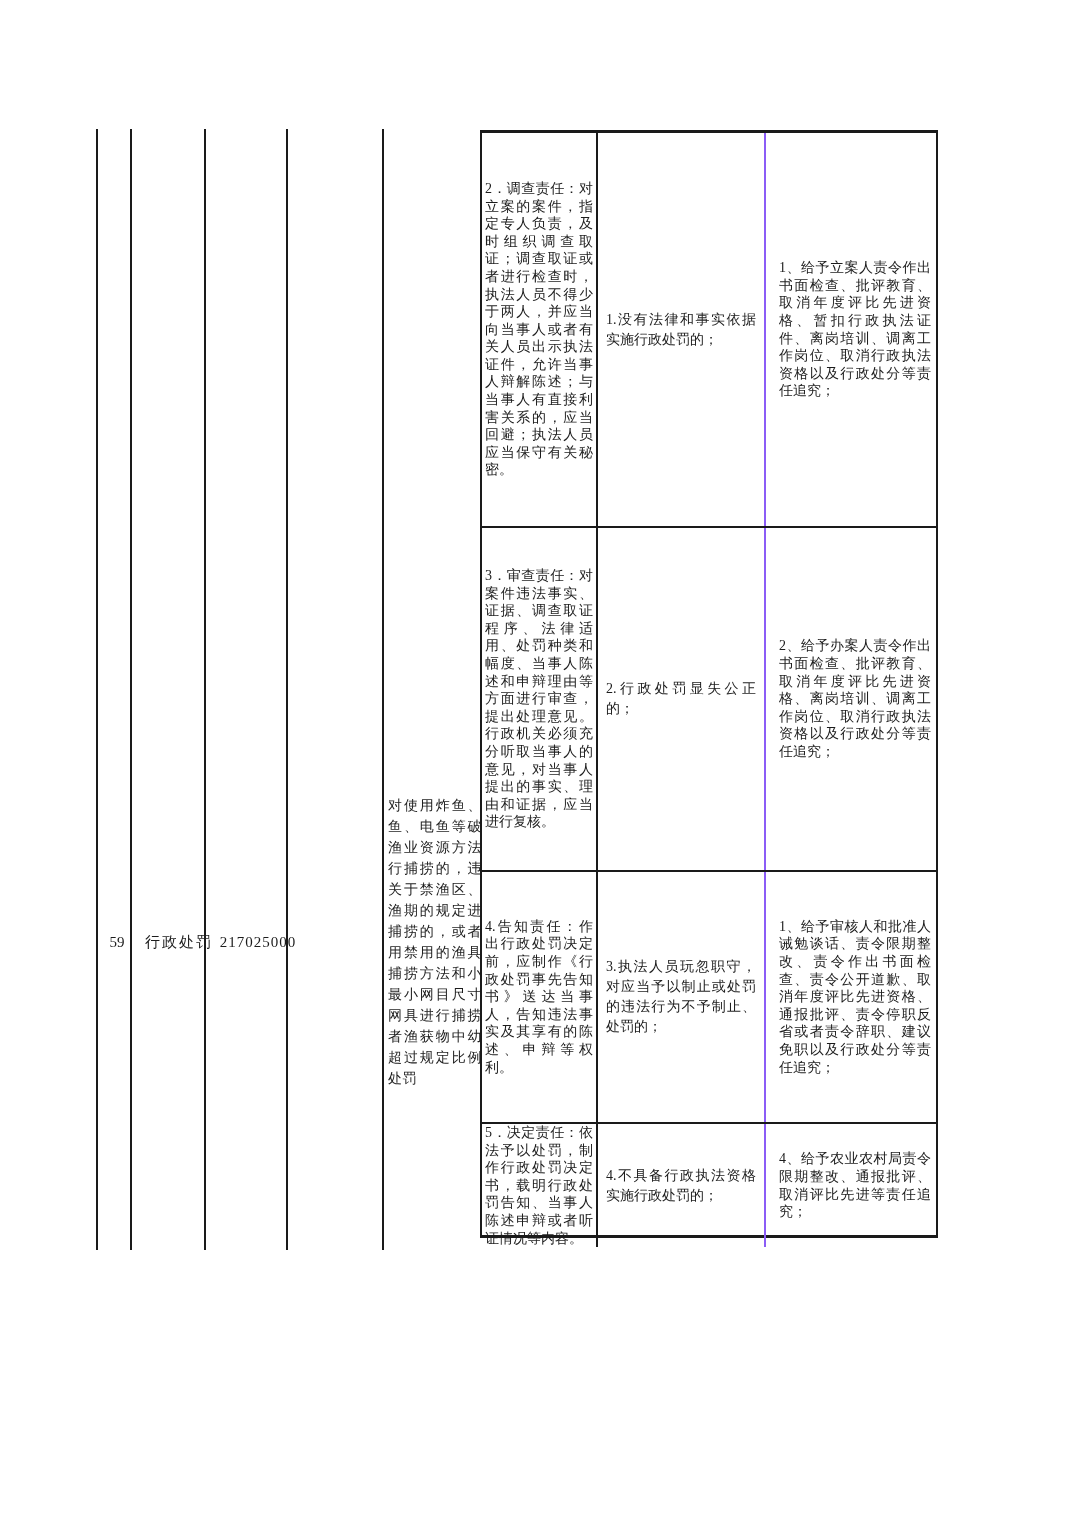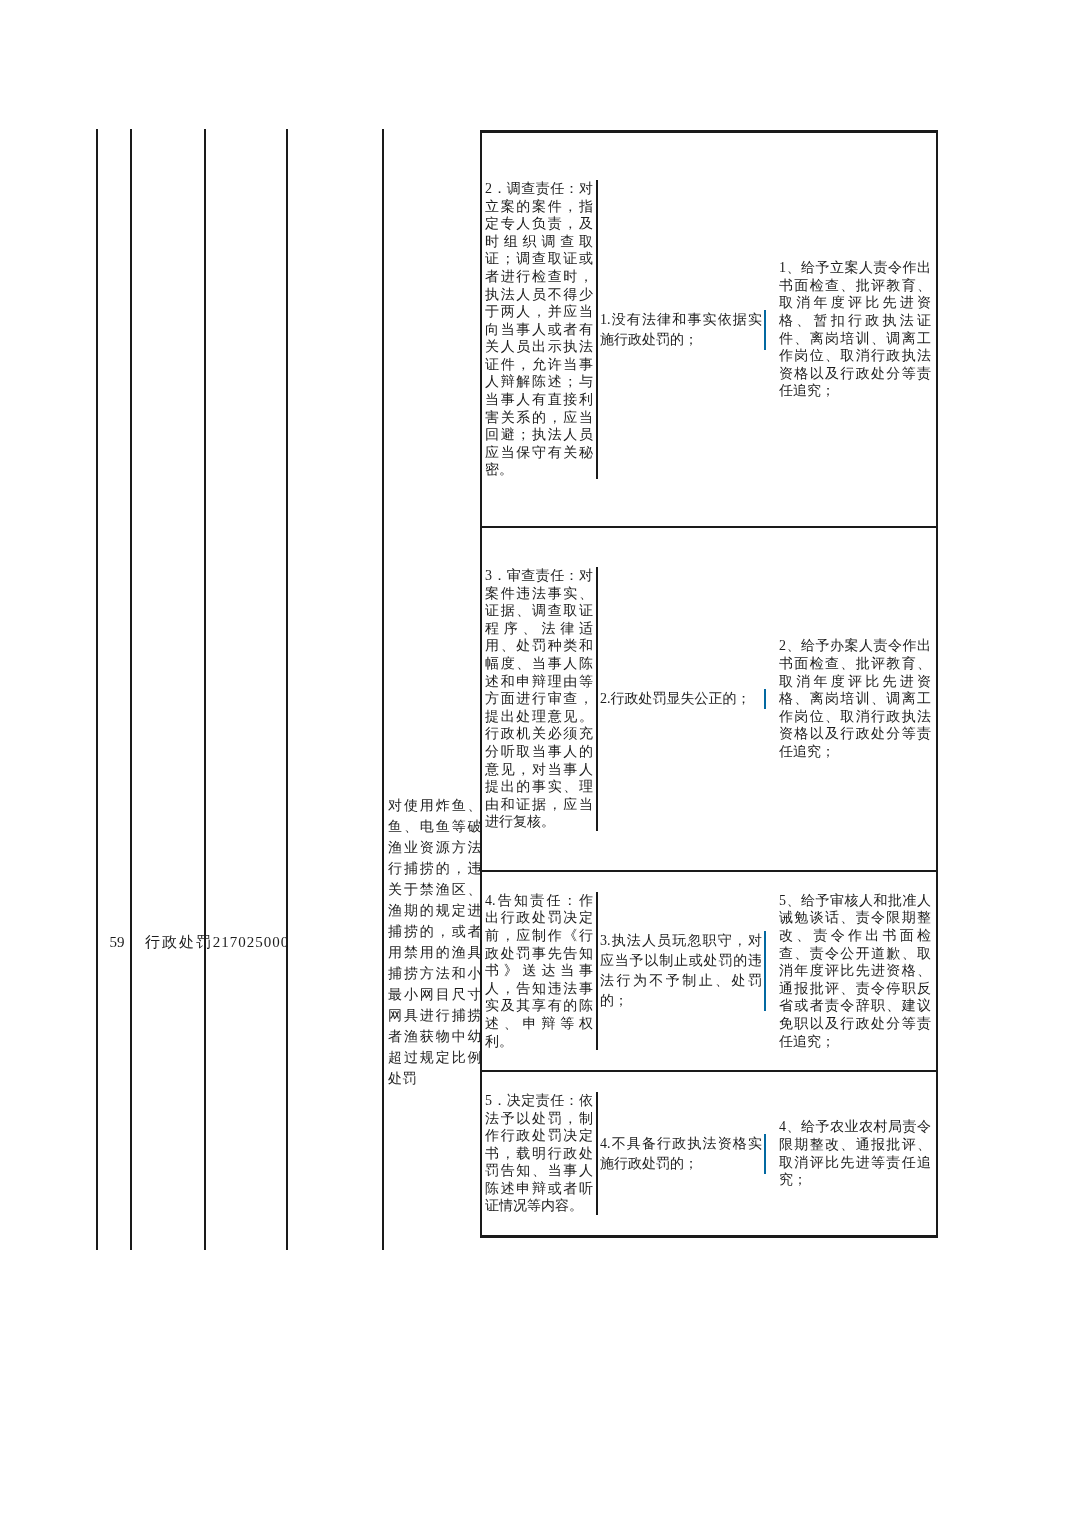--- a/index.html
+++ b/index.html
@@ -11,43 +11,43 @@
   
   .vline{position:absolute;top:129px;height:1121px;width:2px;background:#1a1a1a;}
   .v1{left:96px}.v2{left:130px}.v3{left:204px}.v4{left:286px}.v5{left:382px}
   
   .leftcell{
     position:absolute;top:942px;transform:translateY(-50%);
     font-size:15px;line-height:21px;text-align:center;
   }
   .c-num{left:97px;width:40px;}
   .c-type{left:131px;width:96px;letter-spacing:2px;}
-  .c-code{left:205px;width:92px;letter-spacing:1px;}
+  .c-code{left:212px;width:92px;letter-spacing:1px;}
   .c-desc{
     left:382px;width:122px;box-sizing:border-box;padding:0 6px;
     font-size:14px;line-height:21px;text-align:justify;letter-spacing:0.5px;
   }
   
   .rblock{
     position:absolute;left:480px;top:130px;width:458px;height:1108px;
     box-sizing:border-box;
     border:2px solid #1a1a1a;border-top-width:3px;border-bottom-width:3px;
     display:flex;flex-direction:column;background:#ffffff;
   }
-  .rrow{display:flex;box-sizing:border-box;border-bottom:2px solid #1a1a1a;flex:0 0 auto;align-items:center;}
+  .rrow{display:flex;box-sizing:border-box;border-bottom:2px solid #1a1a1a;flex:0 0 auto;}
   .rrow:last-child{border-bottom:none;flex:1 1 auto;font-family:Liberation Serif, serif;}
-  .r1{height:395px}.r2{height:344px}.r3{height:200px}
+  .r1{height:395px}.r2{height:344px}.r3{height:252px}
   .cell{
     box-sizing:border-box;display:flex;align-items:center;overflow:hidden;
     font-size:14px;
   }
   .cell .txt{width:100%;text-align:justify;}
   .cell-duty{flex:0 0 116px;border-right:2px solid #1a1a1a;padding:0 3px;}
   .cell-duty .txt{line-height:17.6px;}
-  .cell-violation{flex:0 0 168px;border-right:2px solid #0369a1;padding:0 2px;}
+  .cell-violation{flex:0 0 168px;border-right:2px solid #8b5cf6;padding:0 8px;}
   .cell-violation .txt{line-height:20px;}
   .cell-account{flex:1 1 auto;padding:0 5px;}
   .cell-account .txt{line-height:17.6px;margin-left:8px;}
 </style>
 </head>
 <body>
 
 <div class="page">
 
   <div class="vline v1"></div>
@@ -88,21 +88,21 @@
     </div>
 
     <div class="rrow r3">
       <div class="cell cell-duty">
         <div class="txt">4.告知责任：作出行政处罚决定前，应制作《行政处罚事先告知书》送达当事人，告知违法事实及其享有的陈述、申辩等权利。</div>
       </div>
       <div class="cell cell-violation">
         <div class="txt">3.执法人员玩忽职守，对应当予以制止或处罚的违法行为不予制止、处罚的；</div>
       </div>
       <div class="cell cell-account">
-        <div class="txt">5、给予审核人和批准人诫勉谈话、责令限期整改、责令作出书面检查、责令公开道歉、取消年度评比先进资格、通报批评、责令停职反省或者责令辞职、建议免职以及行政处分等责任追究；</div>
+        <div class="txt">1、给予审核人和批准人诫勉谈话、责令限期整改、责令作出书面检查、责令公开道歉、取消年度评比先进资格、通报批评、责令停职反省或者责令辞职、建议免职以及行政处分等责任追究；</div>
       </div>
     </div>
 
     <div class="rrow r4">
       <div class="cell cell-duty">
         <div class="txt">5．决定责任：依法予以处罚，制作行政处罚决定书，载明行政处罚告知、当事人陈述申辩或者听证情况等内容。</div>
       </div>
       <div class="cell cell-violation">
         <div class="txt">4.不具备行政执法资格实施行政处罚的；</div>
       </div>

